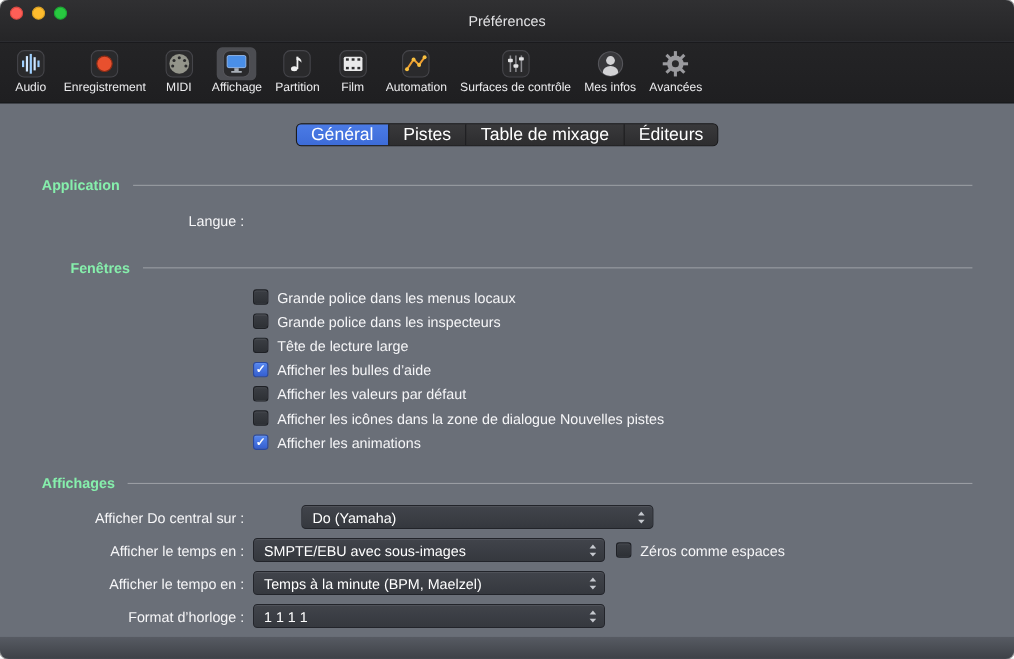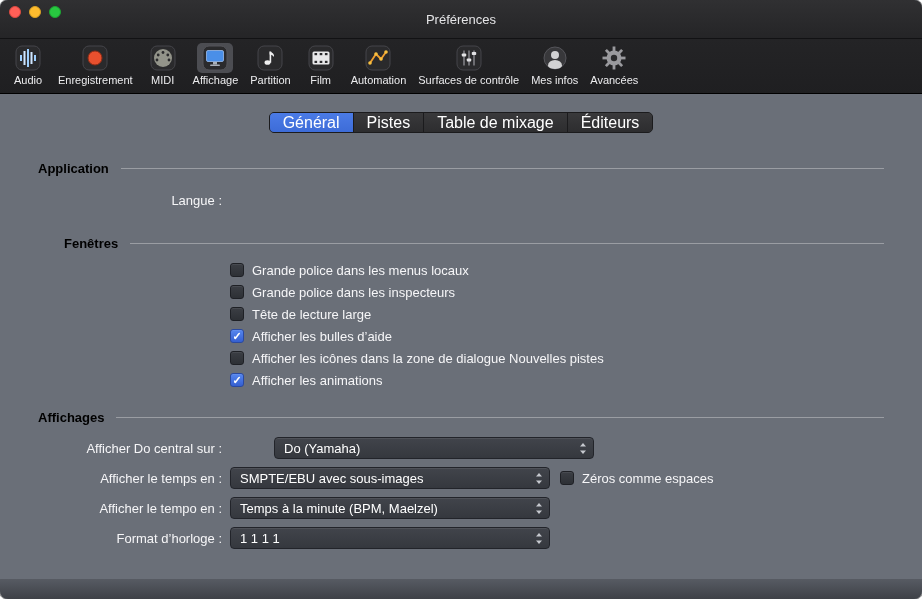--- a/index.html
+++ b/index.html
@@ -29,21 +29,21 @@
   .tb-label{margin-top:1px;white-space:nowrap;}
 
   
   .content{padding:0 0 0 0;color:#f4f4f6;}
   .tabbar{display:flex;width:max-content;margin:18px auto 0 auto;border:1px solid #1b1b1d;border-radius:5px;overflow:hidden;height:21px;background:#2e2e30;}
   .tab{padding:2px 13px;font-size:16px;color:#fff;background:linear-gradient(#39393b,#2d2d2f);border-right:1px solid #1b1b1d;display:flex;align-items:center;}
   .tab:last-child{border-right:none;}
   .tab.selected{background:linear-gradient(#4b7be6,var(--accent));}
 
   .section-header{display:flex;align-items:center;margin:0 38px;height:16px;}
-  .section-title{font-size:13px;font-weight:bold;color:#000000;white-space:nowrap;}
+  .section-title{font-size:13px;font-weight:bold;color:#86efac;white-space:nowrap;}
   .section-line{flex:1;height:1px;background:rgba(255,255,255,.32);margin-left:12px;}
   .sh-application{margin-top:27px;}
   .sh-fenetres{margin-top:24px;padding-left:26px;}
   .sh-affichages{margin-top:18px;}
 
   .form-row{display:flex;align-items:center;height:22px;margin-left:38px;}
   .fr-language{margin-top:13px;}
   .fr-first{margin-top:12px;gap:44px;}
   .fr-next{margin-top:8px;}
   .row-label{width:184px;text-align:right;font-size:13px;color:#f6f6f8;margin-right:8px;white-space:nowrap;}
@@ -272,20 +272,24 @@
       <div class="cb-row">
         <span class="checkbox"></span>
         <span class="cb-label">Tête de lecture large</span>
       </div>
       <div class="cb-row">
         <span class="checkbox checked"></span>
         <span class="cb-label">Afficher les bulles d’aide</span>
       </div>
       <div class="cb-row">
         <span class="checkbox"></span>
+        <span class="cb-label">Afficher les valeurs par défaut</span>
+      </div>
+      <div class="cb-row">
+        <span class="checkbox"></span>
         <span class="cb-label">Afficher les icônes dans la zone de dialogue Nouvelles pistes</span>
       </div>
       <div class="cb-row">
         <span class="checkbox checked"></span>
         <span class="cb-label">Afficher les animations</span>
       </div>
     </div>
 
     <div class="section-header sh-affichages">
       <span class="section-title">Affichages</span>

